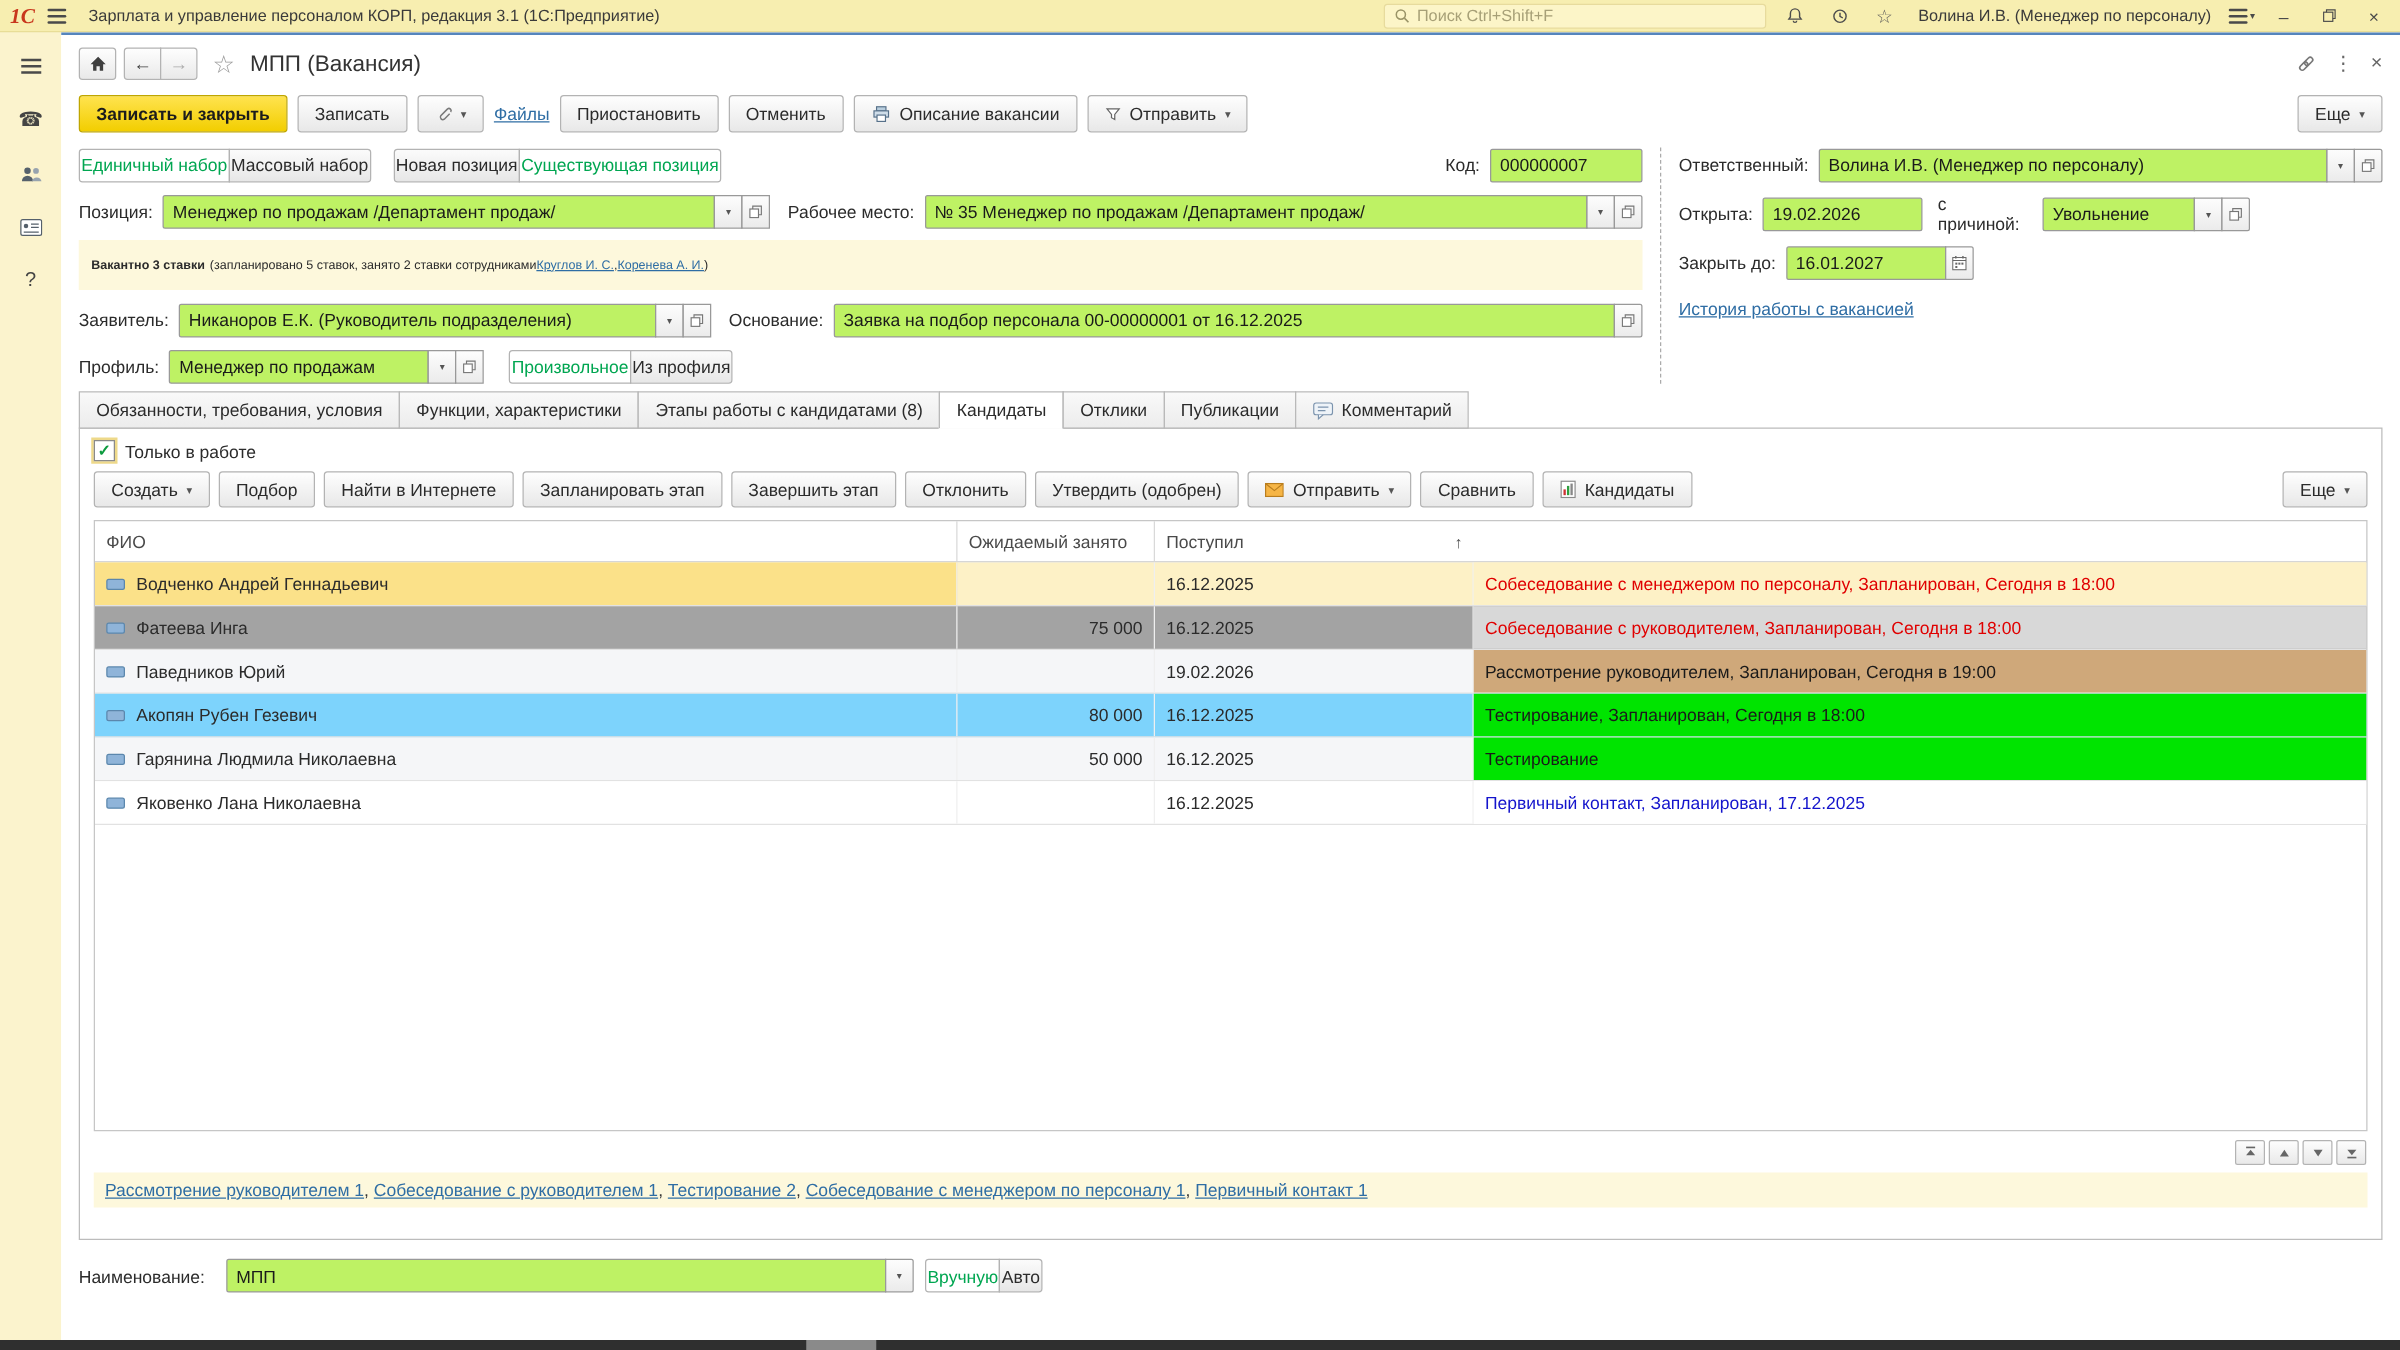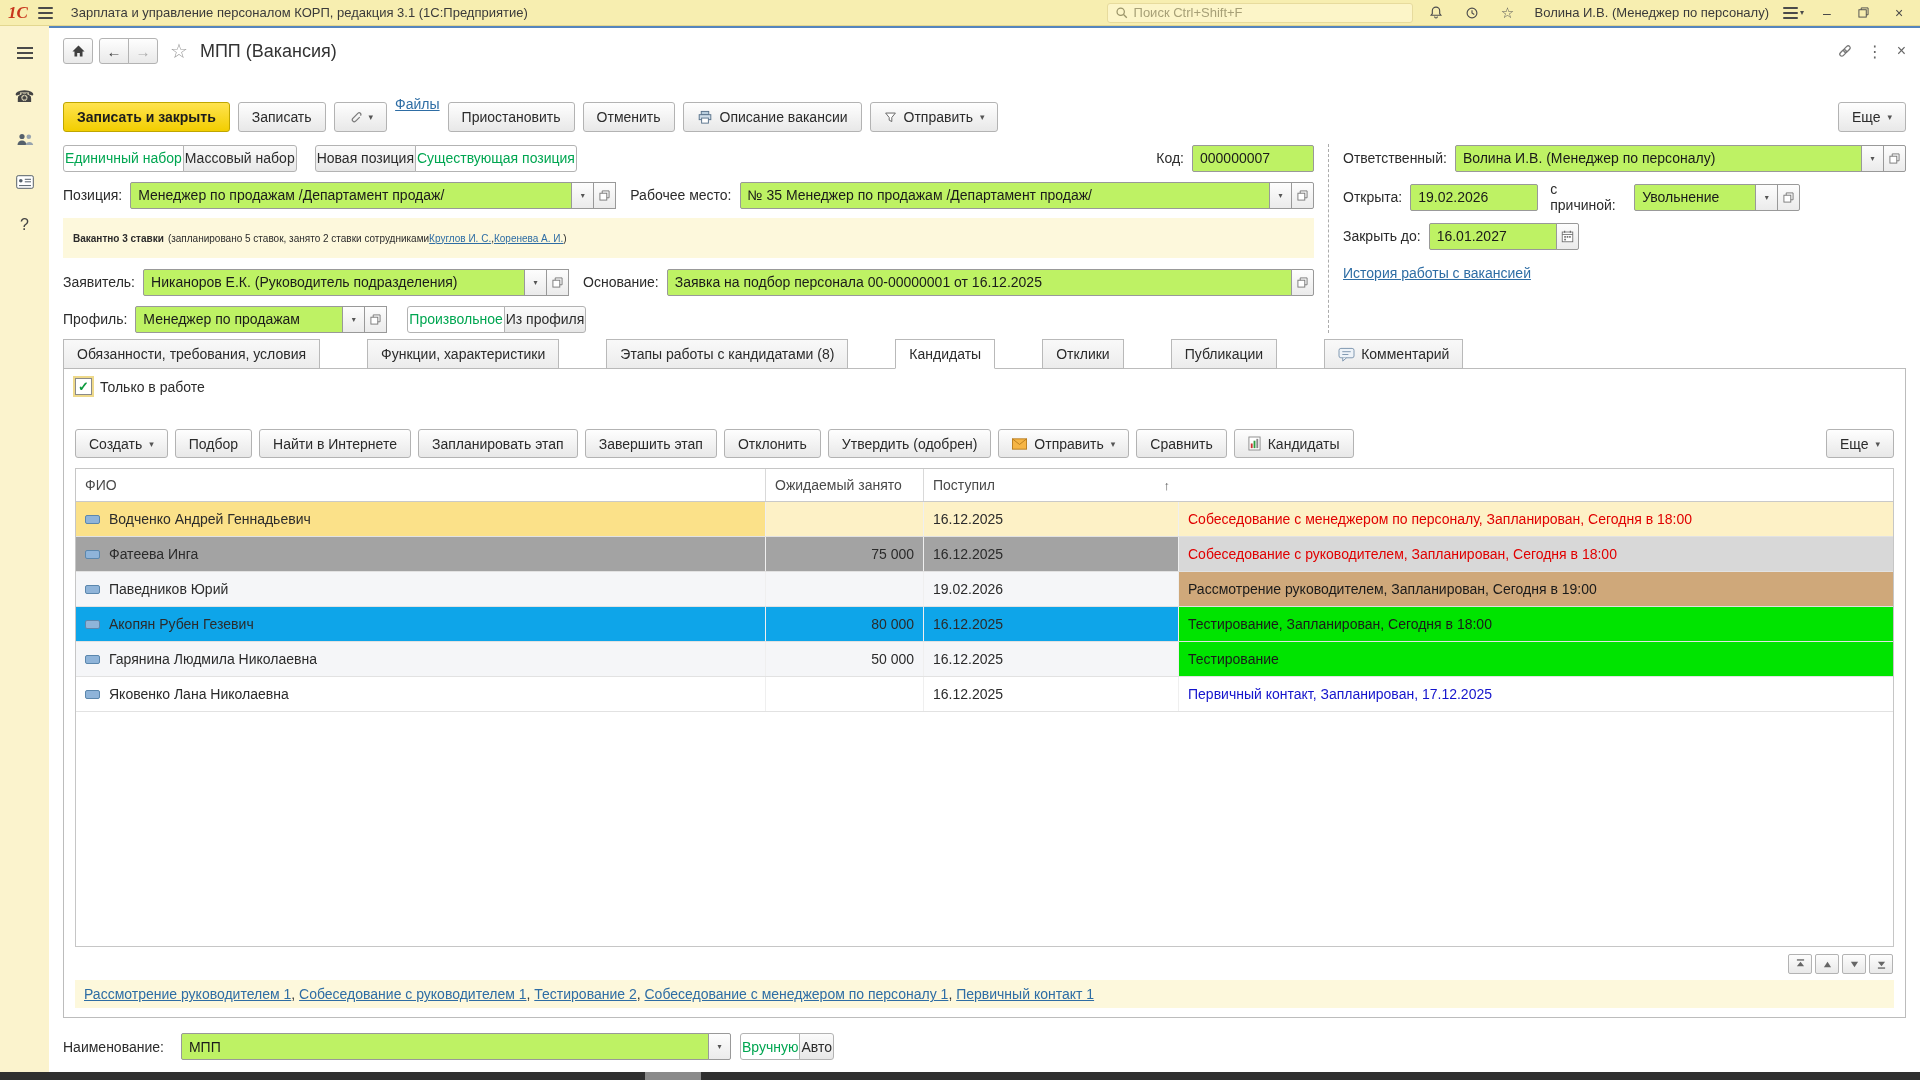--- a/index.html
+++ b/index.html
@@ -40,21 +40,21 @@
   .nav-pair .sq-btn:last-child { border-radius:0 3px 3px 0; margin-left:-1px; }
   .arrow-glyph { font-size:15px; color:#3c3c3c; }
   .arrow-glyph.disabled { color:#ababab; }
   .head-star { font-size:20px; color:#9a9a9a; margin:0 6px; }
   .page-title { font-size:18px; color:#333; }
   .win-head-right { margin-left:auto; display:flex; align-items:center; gap:14px; }
   .plain-ico { color:#666; font-size:16px; cursor:pointer; display:flex; align-items:center; }
 
   
   .toolbar { display:flex; align-items:center; gap:8px; padding:2px 14px 8px 14px; }
-  .btn { display:inline-flex; align-items:center; gap:7px; height:30px; padding:10px 13px; background:linear-gradient(#fefefe,#e8e8e8); border:1px solid #b3b3b3; border-radius:3px; font-size:14px; color:#2b2b2b; cursor:pointer; white-space:nowrap;margin-top:26px; }
+  .btn { display:inline-flex; align-items:center; gap:7px; height:30px; padding:10px 13px; background:linear-gradient(#fefefe,#e8e8e8); border:1px solid #b3b3b3; border-radius:3px; font-size:14px; color:#2b2b2b; cursor:pointer; white-space:nowrap; }
   .btn-primary { background:linear-gradient(#ffe34f,#f2ce00); border-color:#bfa600; font-weight:bold; color:#1c1c1c; }
   .caret { font-size:9px; color:#555; }
   .link { color:#2e6da4; text-decoration:underline; cursor:pointer; }
   .toolbar .more { margin-left:auto; }
 
   
   .seg-group { display:inline-flex; }
   .seg { height:27px; display:inline-flex; align-items:center; padding:0 1px; border:1px solid #b3b3b3; background:linear-gradient(#fbfbfb,#e7e7e7); color:#2b2b2b; cursor:pointer; white-space:nowrap; }
   .seg + .seg { margin-left:-1px; }
   .seg:first-child { border-radius:3px 0 0 3px; }
@@ -71,21 +71,21 @@
   .input { height:27px; border:1px solid #999; border-radius:2px 0 0 2px; background:#bef264; padding:0 7px; font-size:14px; color:#1a1a1a; font-family:"Liberation Sans",sans-serif; }
   .input.rounded { border-radius:2px; }
   .mini-btn { height:27px; width:23px; margin-left:-1px; border:1px solid #999; background:linear-gradient(#fdfdfd,#ebebeb); display:inline-flex; align-items:center; justify-content:center; cursor:pointer; flex:none; }
   .mini-btn:last-child { border-radius:0 2px 2px 0; }
   .mini-caret { font-size:8px; color:#555; }
   .banner { background:#fdf8dc; height:40px; display:flex; align-items:center; padding:0 10px; margin:2px 0 10px 0; font-size:10px; white-space:nowrap; overflow:hidden; }
   .banner b { margin-right:4px; }
   .two-line-label { width:76px; line-height:1.15; margin-right:8px; }
 
   
-  .tabs { display:flex; padding:6px 24px 0 14px; position:relative; z-index:2;gap:48px; }
+  .tabs { display:flex; padding:6px 24px 0 14px; position:relative; z-index:2; }
   .tab { height:30px; display:flex; align-items:center; gap:6px; padding:0 13px; border:1px solid #b9b9b9; background:linear-gradient(#f9f9f9,#ececec); cursor:pointer; white-space:nowrap; }
   .tab + .tab { margin-left:-1px; }
   .tab.active { background:#fff; border-bottom-color:#fff; }
 
   
   .panel { margin:-1px 14px 0 14px; border:1px solid #bcbcbc; background:#fff; height:650px; display:flex; flex-direction:column; padding:9px 11px; }
   .chk-row { display:flex; align-items:center; gap:8px; margin-bottom:8px; }
   .checkbox { width:17px; height:17px; background:#fff; border:1px solid #8a8a8a; box-shadow:0 0 0 2px #eed98a; display:flex; align-items:center; justify-content:center; color:#0d9b3f; font-weight:bold; font-size:13px; cursor:pointer; }
   .cand-toolbar { display:flex; align-items:center; gap:7px; margin-bottom:10px; }
   .cand-toolbar .btn { height:29px; }
@@ -516,21 +516,21 @@
           </div>
           <div class="tr" style="background: rgb(245, 246, 248);">
             <span class="td col-name">
                 <span class="cand-ico"></span>
                 <span>Паведников Юрий</span>
               </span>
             <span class="td col-income"></span>
             <span class="td col-date">19.02.2026</span>
             <span class="td col-stage" style="background: rgb(207, 168, 122); color: rgb(26, 26, 26);">Рассмотрение руководителем, Запланирован, Сегодня в 19:00</span>
           </div>
-          <div class="tr" style="background: #0ea5e9;">
+          <div class="tr" style="background: #7dd3fc;">
             <span class="td col-name">
                 <span class="cand-ico"></span>
                 <span>Акопян Рубен Гезевич</span>
               </span>
             <span class="td col-income">80 000</span>
             <span class="td col-date">16.12.2025</span>
             <span class="td col-stage" style="background: rgb(0, 228, 0); color: rgb(26, 26, 26);">Тестирование, Запланирован, Сегодня в 18:00</span>
           </div>
           <div class="tr" style="background: rgb(245, 246, 248);">
             <span class="td col-name">

